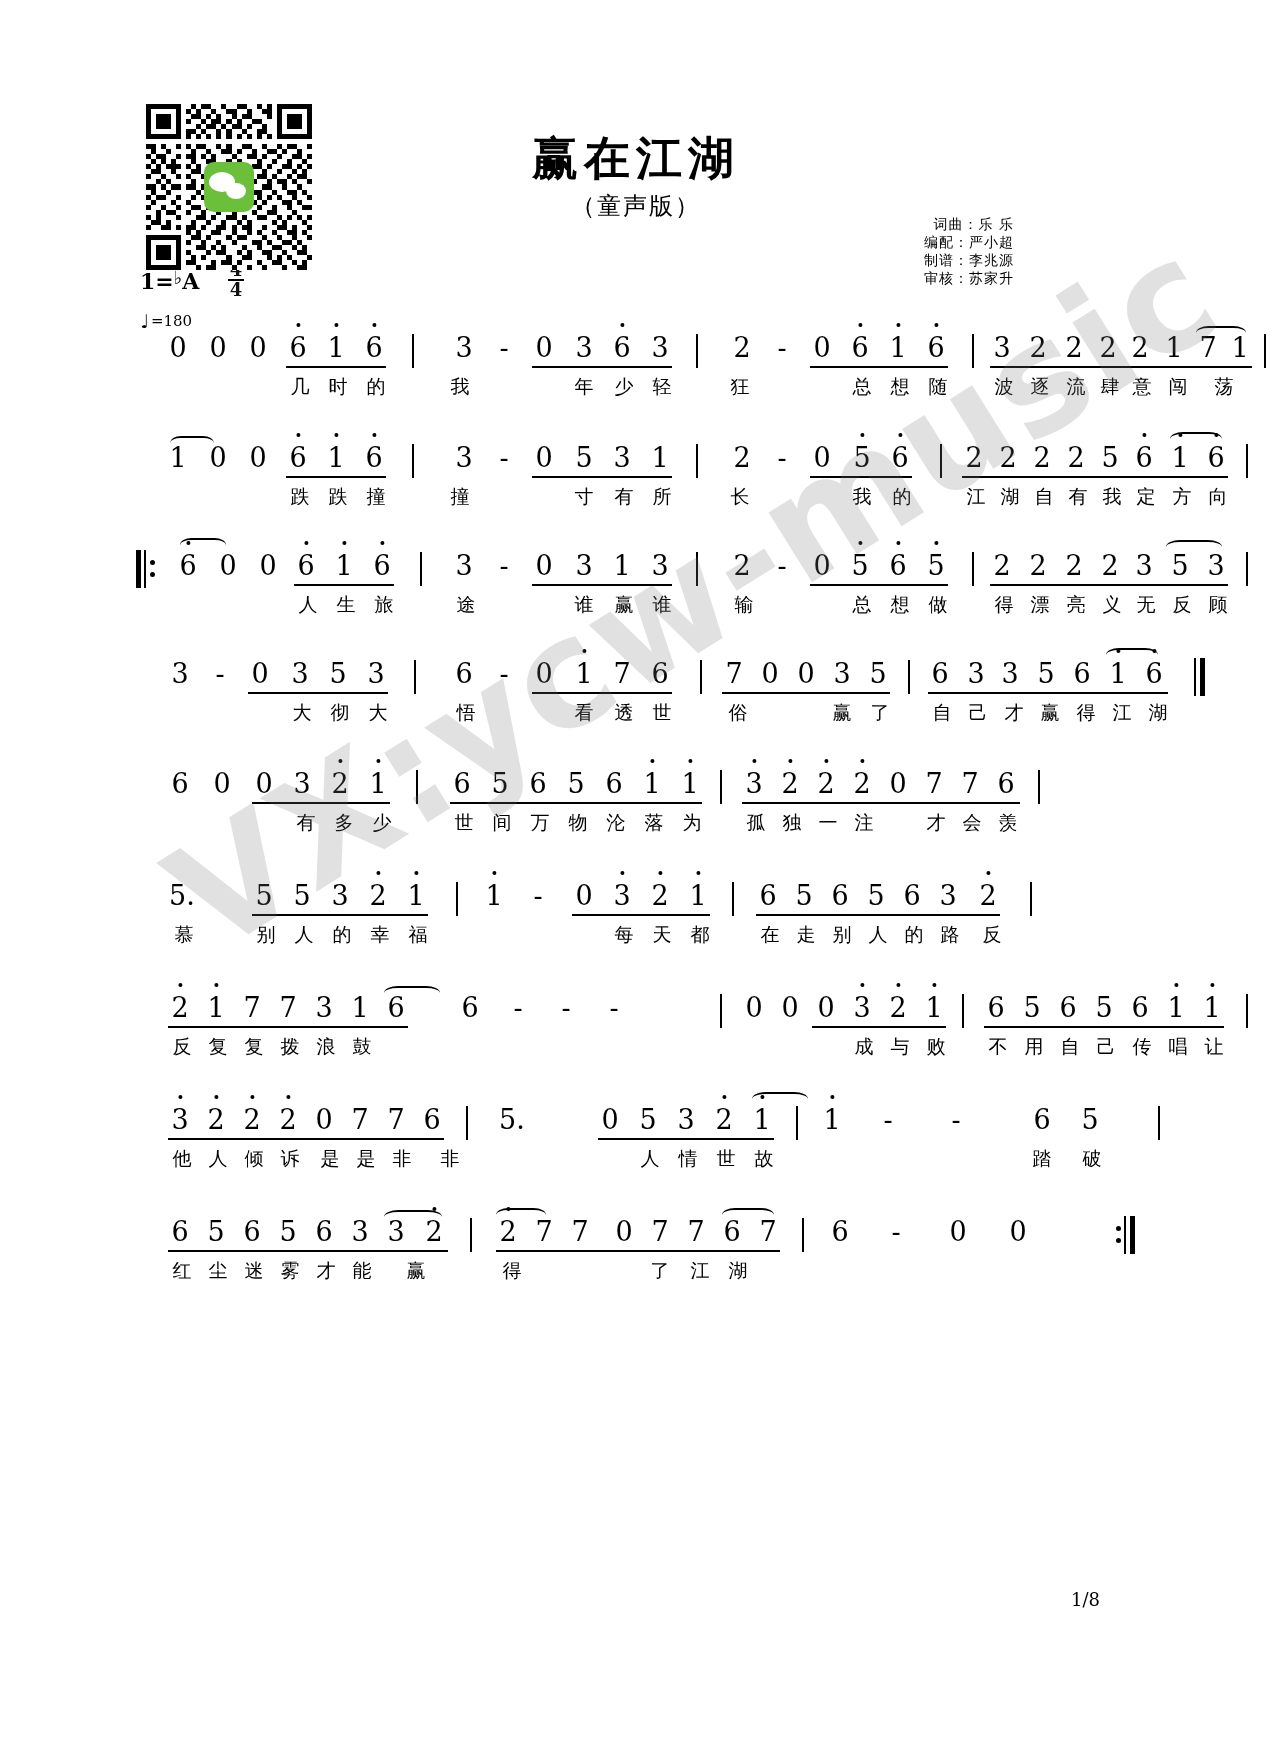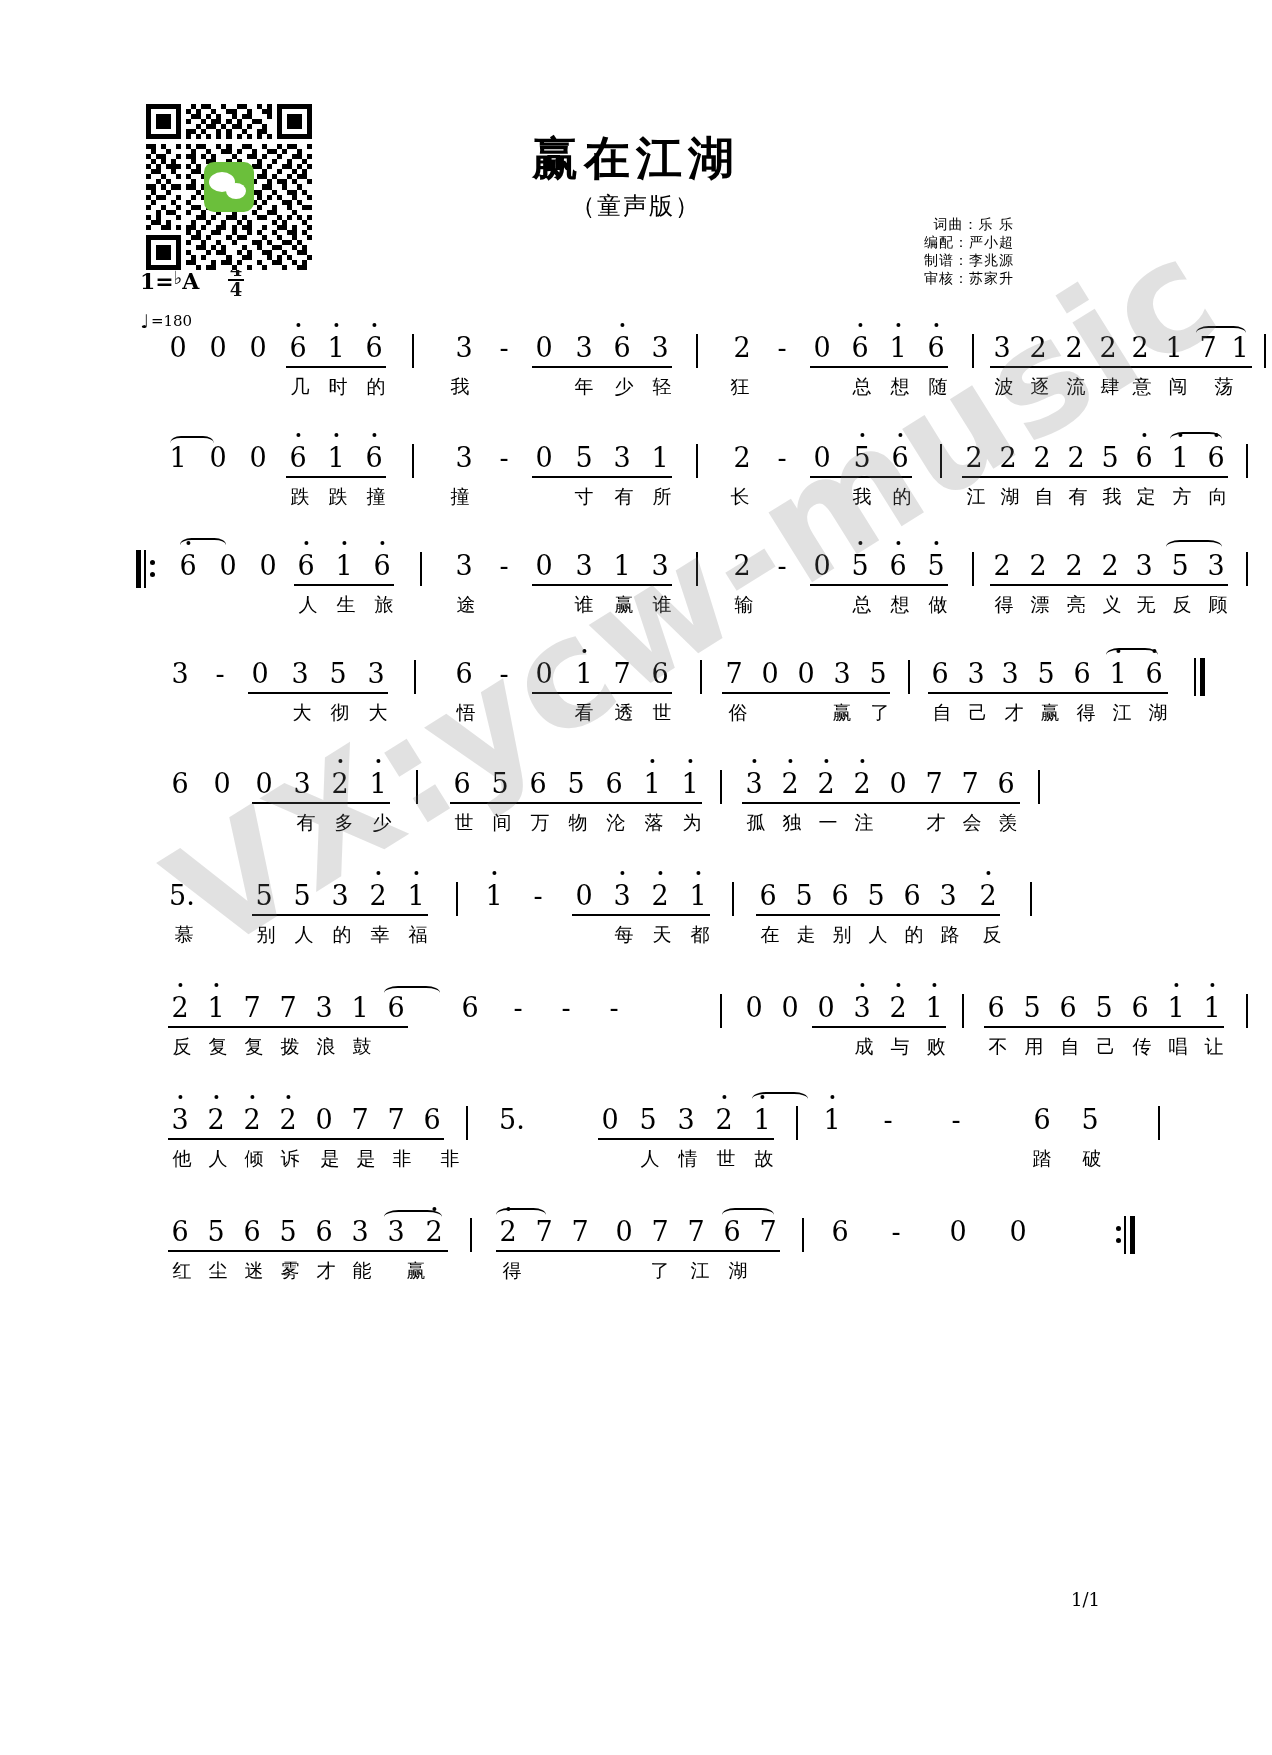--- a/index.html
+++ b/index.html
@@ -580,21 +580,21 @@
 <div class="meter">
   <div>4</div>
   <div style="border-top:2px solid #000; width:16px; margin:1px auto;"></div>
   <div>4</div>
 </div>
 <div class="tempo">
   <span class="note">♩</span>
   <span>=180</span>
 </div>
 
-<div class="page-no">1/1</div>
+<div class="page-no">1/8</div>
 
 <div id="score">
 
   <div class="system" style="top:332px;">
     <div class="notes-row">
       <span class="tok" style="left:38px;">0</span>
       <span class="tok" style="left:78px;">0</span>
       <span class="tok" style="left:118px;">0</span>
       <span class="tok" style="left:158px;"><span class="num">6<span class="dot-up"></span></span></span>
       <span class="tok" style="left:196px;"><span class="num">1<span class="dot-up"></span></span></span>

